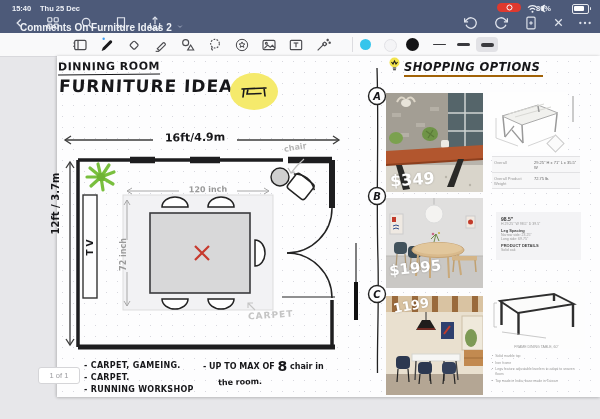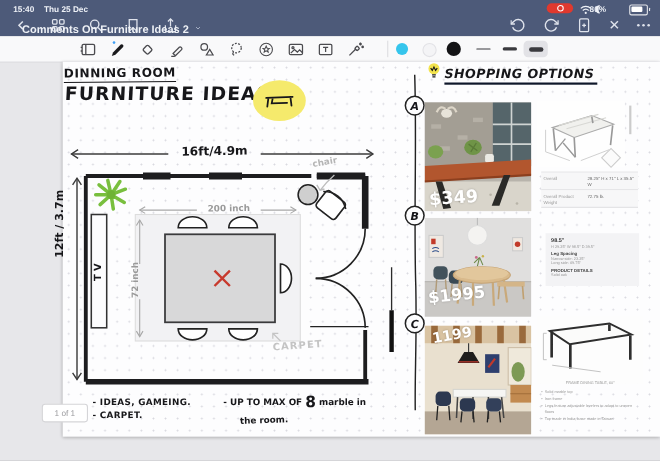--- a/index.html
+++ b/index.html
@@ -306,42 +306,43 @@
   <div class="hw abs" style="left:59px;top:76px;font-size:17px;letter-spacing:1px;transform:skewX(-3deg);">FURNITURE IDEAS</div>
   <div class="abs" style="left:230px;top:73px;width:48px;height:37px;background:#f5ea6c;border-radius:50%;display:flex;align-items:center;justify-content:center;">
     <svg width="28" height="16" viewBox="0 0 28 16">
       <path d="M2 5 L26 4 M4 5 L3 13 M24 4 L25 12 M8 5 L7 10 L21 9.5" stroke="#17171a" stroke-width="1.6" fill="none" stroke-linecap="round"></path>
     </svg>
   </div>
 
   <div class="hw abs" style="left:150px;top:131px;width:90px;text-align:center;font-size:11px;transform:rotate(-1deg);">16ft/4.9m</div>
   <div class="hw abs" style="left:16px;top:198px;width:78px;font-size:10px;text-align:center;transform:rotate(-90deg);">12ft / 3.7m</div>
   <div class="hw abs" style="left:76px;top:241px;width:28px;font-size:9px;text-align:center;letter-spacing:3px;transform:rotate(-90deg);">TV</div>
-  <div class="abs" style="left:182px;top:185px;width:52px;text-align:center;font-size:8px;color:#9a9a9a;font-family:'DejaVu Sans',sans-serif;font-weight:bold;transform:rotate(-1deg);">200 inch</div>
+  <div class="abs" style="left:182px;top:185px;width:52px;text-align:center;font-size:8px;color:#9a9a9a;font-family:'DejaVu Sans',sans-serif;font-weight:bold;transform:rotate(-1deg);">120 inch</div>
   <div class="abs" style="left:100px;top:250px;width:46px;text-align:center;font-size:8px;color:#9a9a9a;font-family:'DejaVu Sans',sans-serif;font-weight:bold;transform:rotate(-90deg);">72 inch</div>
   <div class="gray-hw abs" style="left:284px;top:143px;font-size:8px;transform:rotate(-10deg);">chair</div>
   <div class="abs" style="left:248px;top:310px;font-size:9px;color:#c4c4c4;font-family:'DejaVu Sans',sans-serif;font-weight:bold;letter-spacing:1px;transform:rotate(-4deg);">CARPET</div>
 
   <div class="hw abs" style="left:84px;top:360px;font-size:8px;line-height:12px;letter-spacing:.3px;">
-    <div>- IDEAS, GAMEING.</div>
+    <div>- CARPET, GAMEING.</div>
     <div>- CARPET.</div>
+    <div>- RUNNING WORKSHOP</div>
   </div>
   <div class="hw abs" style="left:203px;top:358px;width:150px;font-size:8px;">
     <span>- UP TO MAX OF</span>
     <span style="font-size:14px;vertical-align:-2px;">8</span>
-    <span>marble in</span>
+    <span>chair in</span>
     <div style="margin-left:15px;margin-top:2px;transform:rotate(-2deg);">the room.</div>
   </div>
 
   <svg class="abs" style="left:388px;top:57px;" width="13" height="16" viewBox="0 0 13 16">
     <circle cx="6.5" cy="5.5" r="5" fill="#f2e34d"></circle>
     <path d="M3.5 5 l1.5 2 l1.5 -3 l1.5 3 l1.5 -2" stroke="#1a1a1a" stroke-width="1.1" fill="none"></path>
     <path d="M4.8 11 h3.4 M5.1 12.8 h2.8" stroke="#1a1a1a" stroke-width="1.1"></path>
   </svg>
-  <div class="hw abs" style="left:404px;top:60px;font-size:11.5px;font-style:italic;letter-spacing:.4px;border-bottom:2px solid #0f172a;padding:0 3px 1px 0;">SHOPPING OPTIONS</div>
+  <div class="hw abs" style="left:404px;top:60px;font-size:11.5px;font-style:italic;letter-spacing:.4px;border-bottom:2px solid #a16207;padding:0 3px 1px 0;">SHOPPING OPTIONS</div>
 
   <svg class="abs" style="left:386px;top:93px;" width="97" height="99" viewBox="0 0 97 99">
     <rect width="97" height="99" fill="#b8b4ac"></rect>
     <rect x="0" y="0" width="62" height="58" fill="#a39e94"></rect>
     <rect x="6" y="20" width="9" height="4" fill="#b5b0a6"></rect>
       <rect x="30" y="30" width="9" height="4" fill="#b5b0a6"></rect>
     <rect x="14" y="40" width="9" height="4" fill="#b5b0a6"></rect>
       <rect x="44" y="14" width="9" height="4" fill="#b5b0a6"></rect>
     <rect x="62" y="0" width="35" height="58" fill="#55656a"></rect>
     <path d="M79 0 V58 M62 20 H97 M62 38 H97" stroke="#cfd4d2" stroke-width="1.5"></path>

